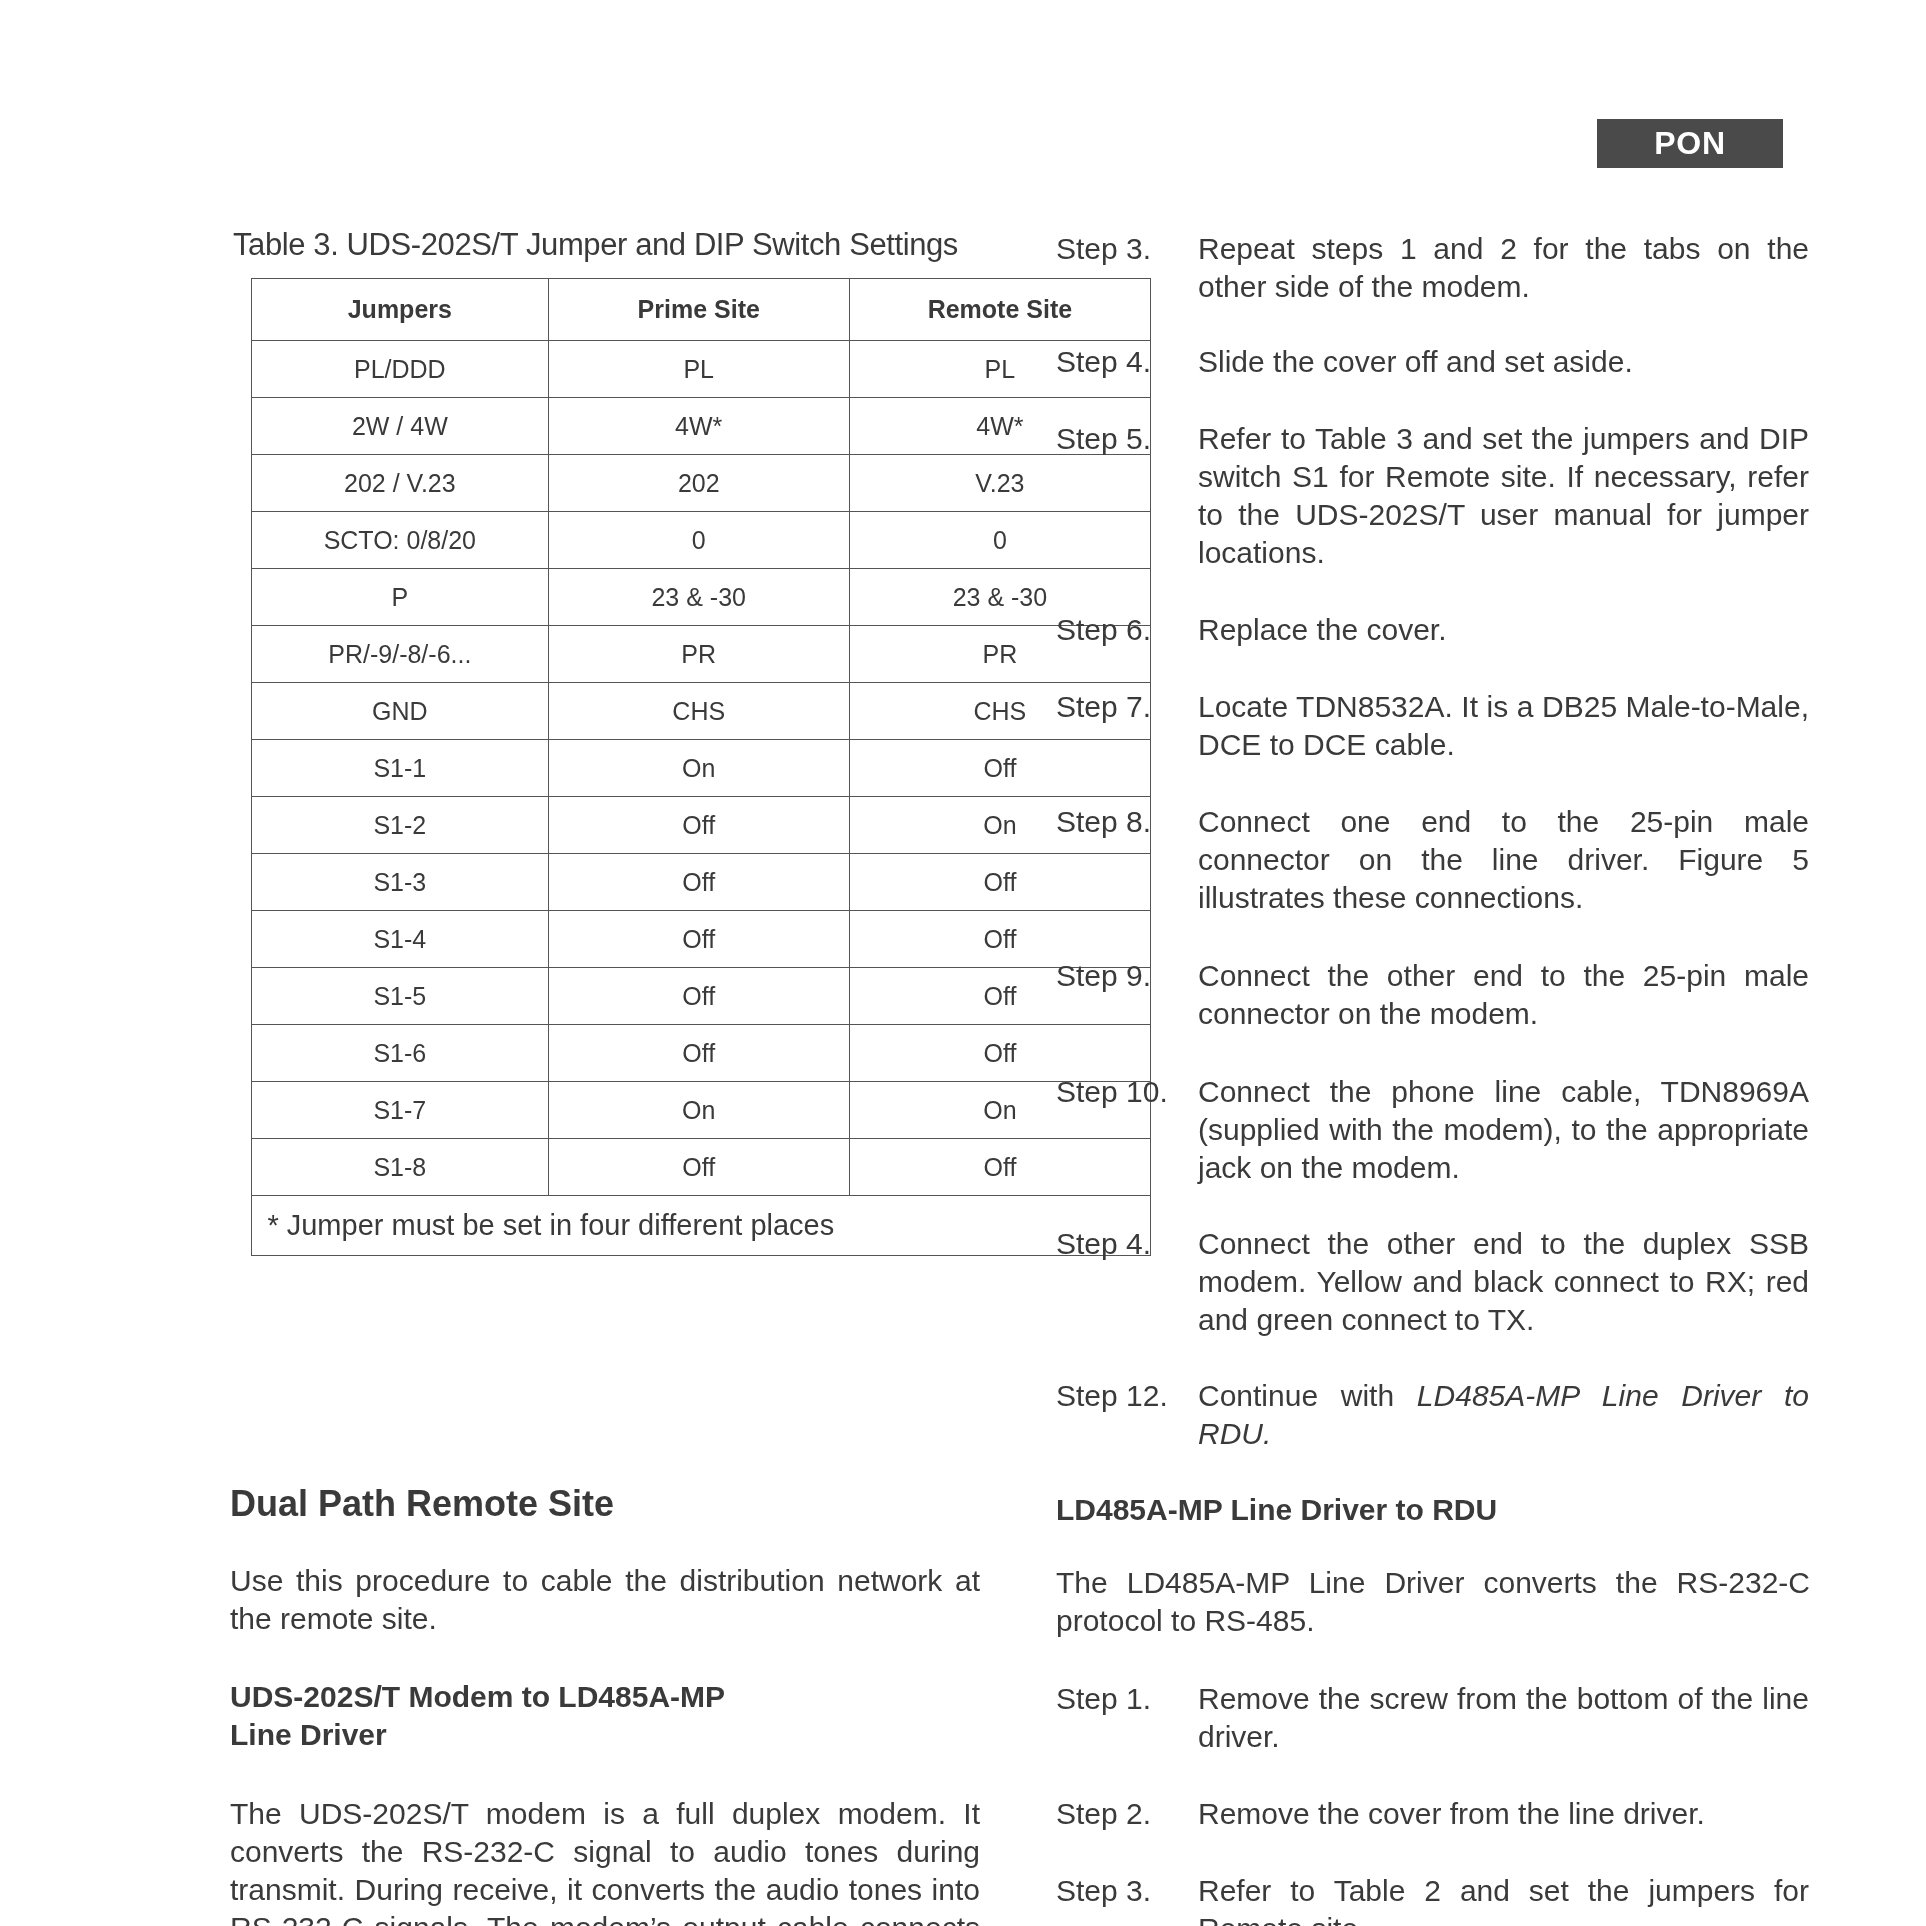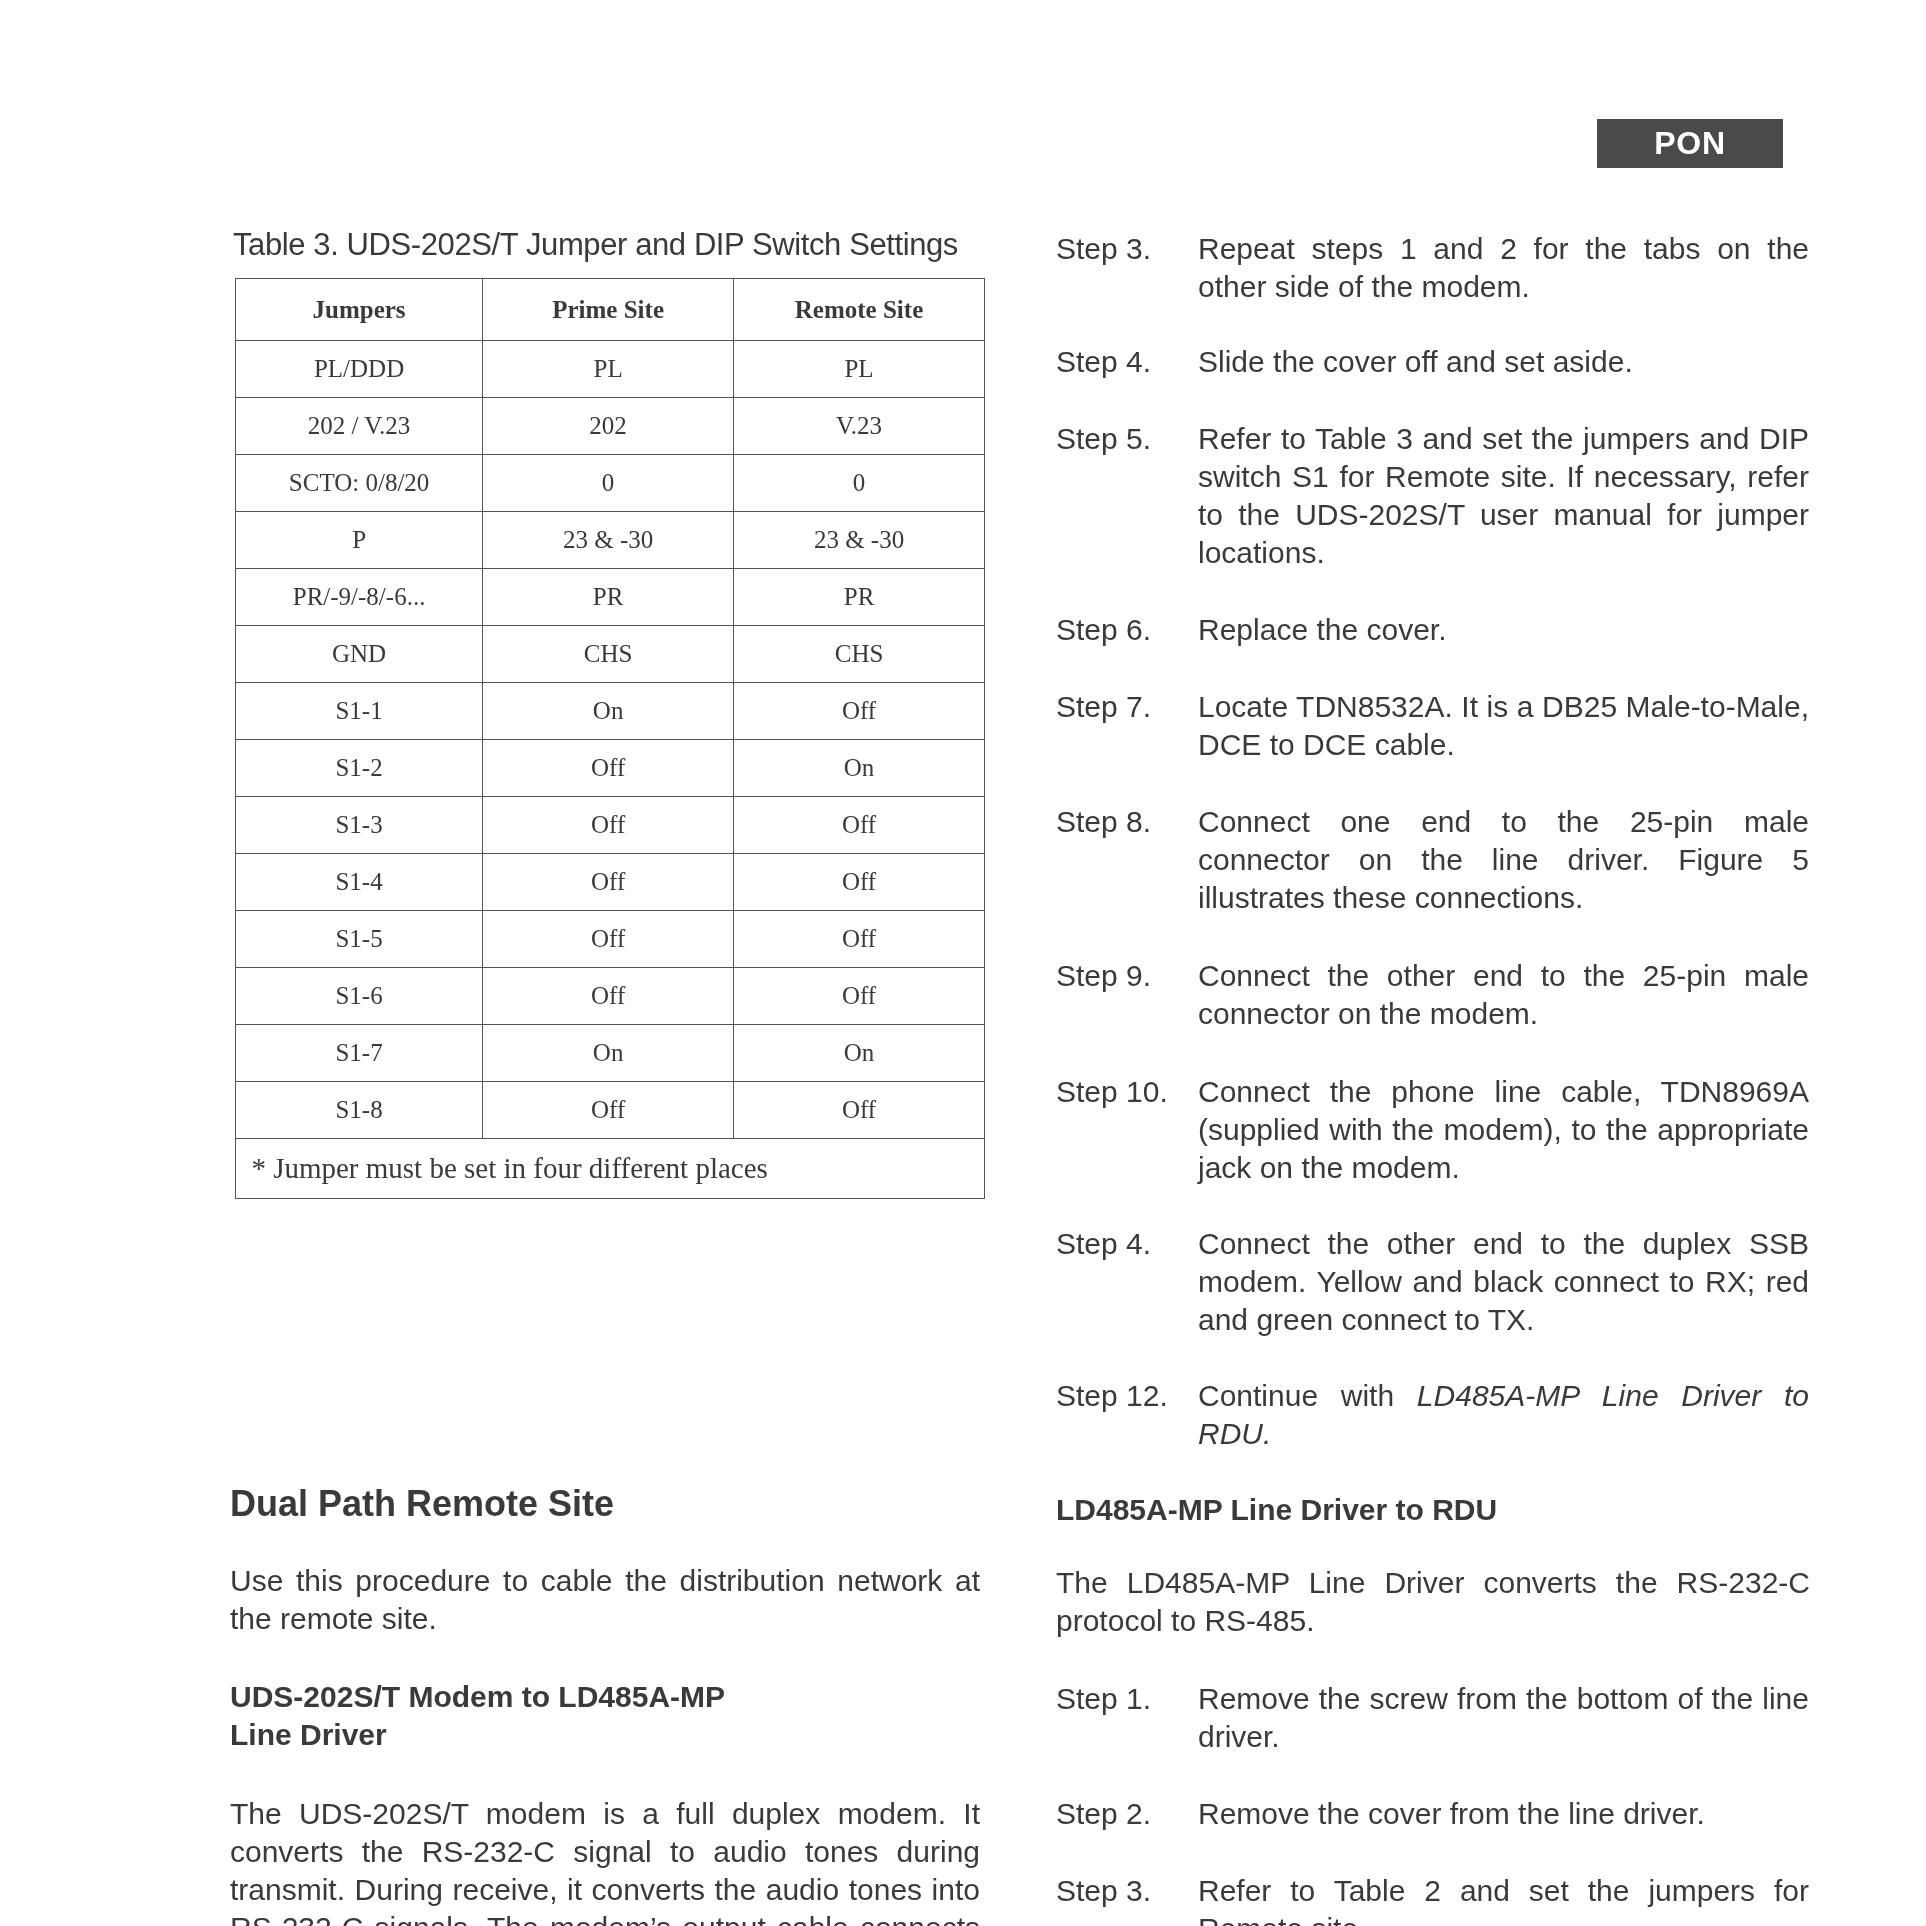--- a/index.html
+++ b/index.html
@@ -3,22 +3,22 @@
 <meta charset="utf-8">
 <style>
   html, body { margin:0; padding:0; background:#ffffff; }
   body { width:1935px; height:2553px; position:relative; overflow:hidden;
          font-family:"Liberation Sans", sans-serif; color:#3a3a3a; }
   .abs { position:absolute; }
   .badge { left:1597px; top:119px; width:186px; height:49px; background:#4a4a4a;
            color:#fff; font-weight:bold; font-size:32px; display:flex; align-items:center;
            justify-content:center; letter-spacing:0.8px; }
   .table-title { left:233px; top:227px; font-size:31px; white-space:nowrap; letter-spacing:-0.4px; }
-  table.jt { position:absolute; left:235px; top:278px; width:750px; border-collapse:collapse;
-             font-size:25px;font-family:Liberation Serif, serif; }
+  table.jt { position:absolute; left:251px; top:278px; width:900px; border-collapse:collapse;
+             font-size:25px; }
   table.jt th, table.jt td { border:1.9px solid #555; text-align:center; padding:0; }
   table.jt th { font-weight:bold; height:61px; font-size:25px; }
   table.jt td { height:56px; }
   table.jt td.foot { text-align:left; padding-left:15.4px; height:59px; font-size:29px; }
   .h2 { font-weight:bold; font-size:36px; white-space:nowrap; }
   .h3 { font-weight:bold; font-size:30px; line-height:38px; }
   .para { font-size:30px; line-height:38px; text-align:justify; }
   .step { position:absolute; font-size:30px; line-height:38px; }
   .step .lbl { position:absolute; left:0; top:0; white-space:nowrap; }
   .step .txt { position:absolute; text-align:justify; }
@@ -47,20 +47,25 @@
       <th>Remote Site</th>
     </tr>
   </thead>
   <tbody id="table-body">
       <tr>
         <td>PL/DDD</td>
         <td>PL</td>
         <td>PL</td>
       </tr>
       <tr>
+        <td>2W / 4W</td>
+        <td>4W*</td>
+        <td>4W*</td>
+      </tr>
+      <tr>
         <td>202 / V.23</td>
         <td>202</td>
         <td>V.23</td>
       </tr>
       <tr>
         <td>SCTO: 0/8/20</td>
         <td>0</td>
         <td>0</td>
       </tr>
       <tr>

